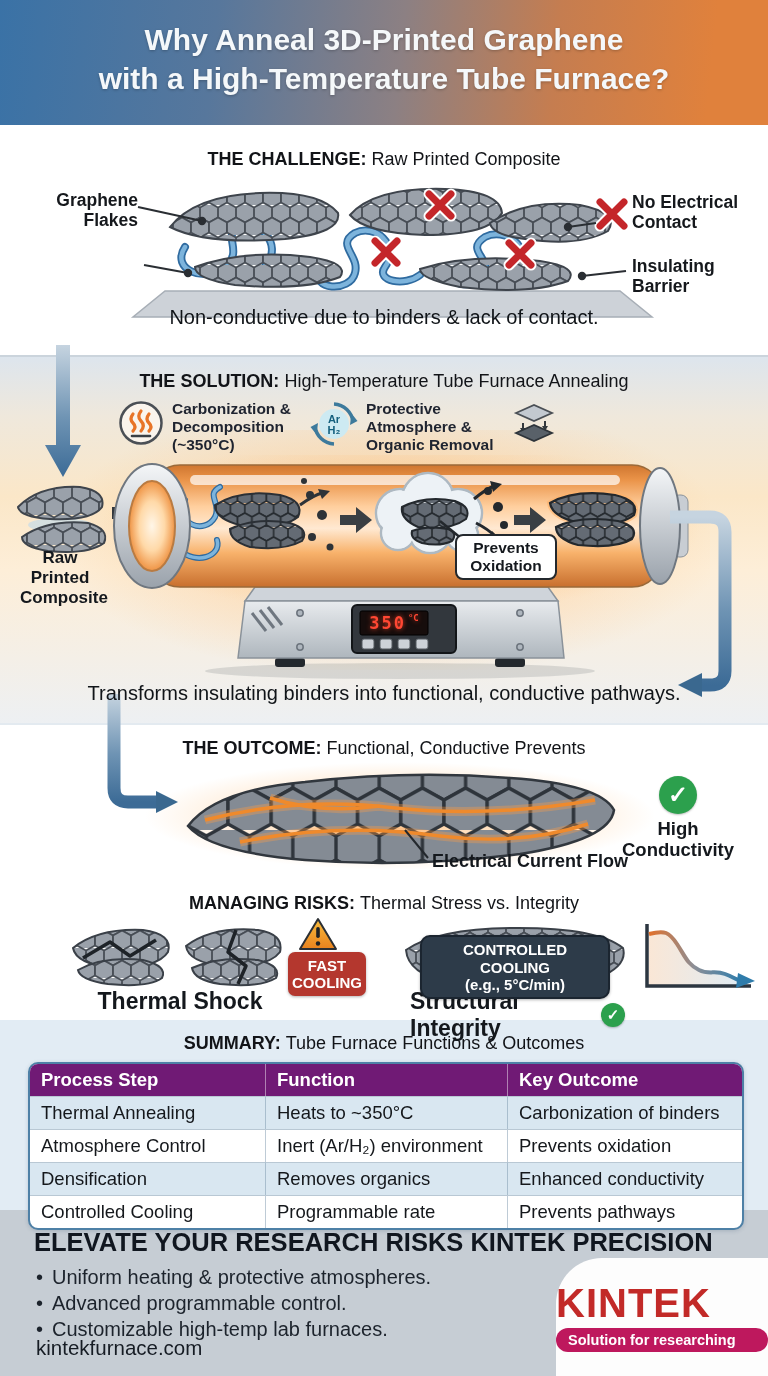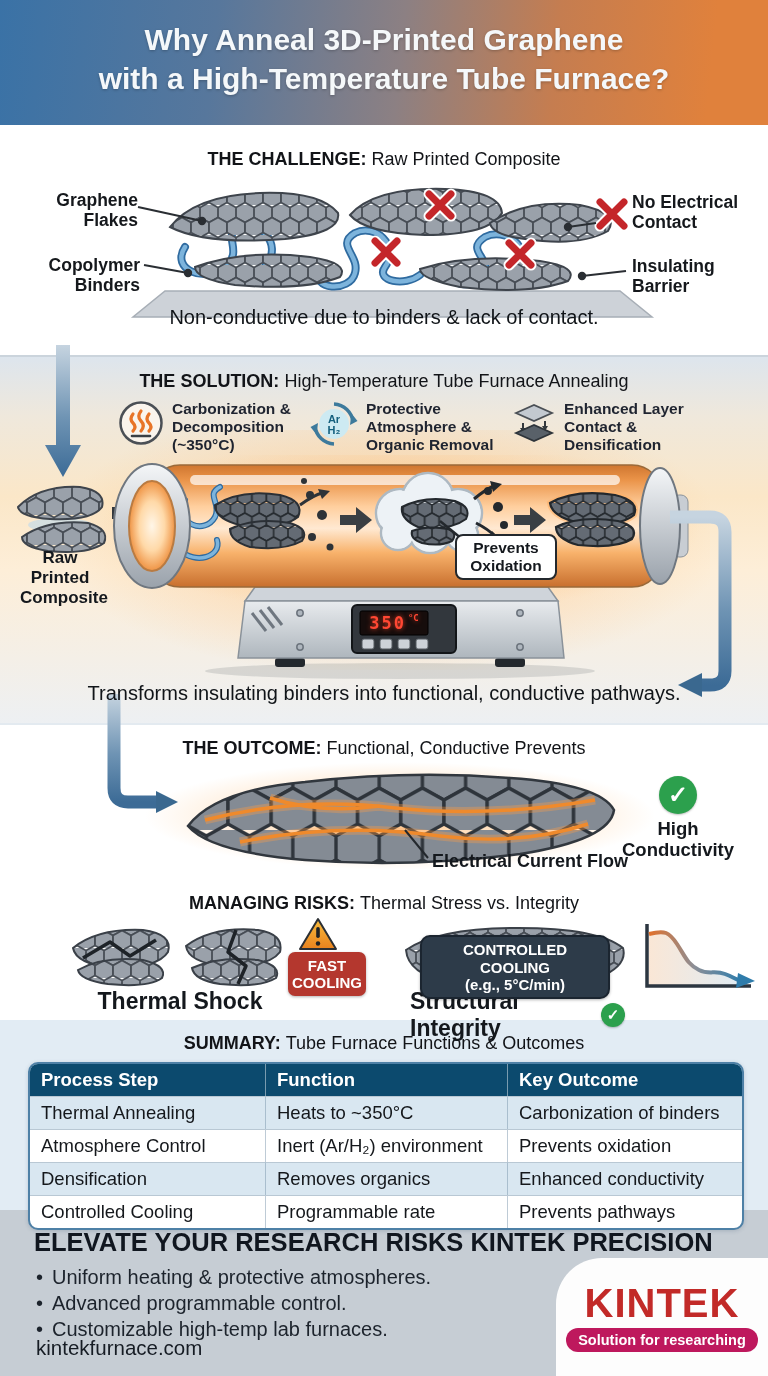--- a/index.html
+++ b/index.html
@@ -57,34 +57,34 @@
     color:#fff;text-align:center;padding:4px 4px;z-index:6;box-shadow:0 1px 3px rgba(0,0,0,.3);}
   .cc-badge .l1{font-size:15px;font-weight:800;line-height:18px;}
   .cc-badge .l2{font-size:15px;font-weight:700;line-height:16px;}
   .risk-label{font-size:23px;font-weight:600;z-index:5;}
   .integrity{left:410px;top:988px;width:215px;display:flex;align-items:center;justify-content:center;gap:7px;}
   .small-check{width:24px;height:24px;font-size:15px;flex:0 0 24px;}
   
   .tbl{left:28px;top:1062px;width:712px;border:2px solid #4e80a6;border-radius:10px;overflow:hidden;
     background:#fff;z-index:5;box-shadow:0 1px 4px rgba(40,70,100,.2);}
   .trow{display:grid;grid-template-columns:235px 242px 235px;}
-  .thead{background:#0c4a6e;color:#fff;font-weight:800;}
+  .thead{background:#701a75;color:#fff;font-weight:800;}
   .tcell{font-size:18.5px;padding:4px 6px 4px 11px;line-height:24px;display:flex;align-items:center;}
   .tbody .tcell{font-weight:500;color:#15181c;border-top:1px solid #b9c8d4;}
   .tcell+.tcell{border-left:1px solid rgba(110,140,165,.45);}
   .thead .tcell+.tcell{border-left:1px solid rgba(255,255,255,.45);}
   .alt{background:#d9e7f1;}
   
   .foot-head{left:34px;top:1228px;width:720px;font-size:25.5px;font-weight:800;color:#10161f;z-index:5;}
   .bullets{left:36px;top:1264px;width:520px;z-index:5;}
   .bullet{font-size:20px;font-weight:500;color:#1c232c;line-height:26px;}
   .bullet::before{content:"•";margin-right:9px;}
   .website{left:36px;top:1336px;font-size:20.5px;font-weight:500;color:#161c24;z-index:5;}
   .brand-card{left:556px;top:1258px;width:212px;height:118px;background:#fdfdfd;border-top-left-radius:46px;
-    display:flex;flex-direction:column;align-items:center;justify-content:center;z-index:5;}
+    display:flex;flex-direction:column;justify-content:center;z-index:5;}
   .brand{font-size:40px;font-weight:800;color:#c22a28;letter-spacing:1px;line-height:42px;}
   .tagline{margin-top:4px;background:#be185d;color:#fff;border-radius:16px;font-size:14.5px;font-weight:700;
     padding:4px 12px;}
   svg{display:block;}
 </style>
 </head>
 <body>
 
 <div class="page">
 
@@ -218,21 +218,20 @@
       <path d="M124 90 L168 98"></path>
         <circle cx="168" cy="98" r="3.2"></circle>
       <path d="M606 96 L562 101"></path>
         <circle cx="562" cy="101" r="3.2"></circle>
       <path d="M576 48 L548 52"></path>
         <circle cx="548" cy="52" r="3.2"></circle>
     </g>
   </svg>
 
   <div class="abs side-label ra" style="left:28px;top:190px;width:110px;">Graphene Flakes</div>
-  <div class="abs side-label ra" style="left:22px;top:255px;width:118px;">Copolymer Binders</div>
   <div class="abs side-label la" style="left:632px;top:192px;width:108px;">No Electrical Contact</div>
   <div class="abs side-label la" style="left:632px;top:256px;width:108px;">Insulating Barrier</div>
   <div class="abs caption" style="top:306px;">Non-conductive due to binders &amp; lack of contact.</div>
 
   <svg class="abs" style="left:38px;top:345px;z-index:3;" width="50" height="136" viewBox="0 0 50 136">
     <polygon points="18,0 32,0 32,100 43,100 25,132 7,100 18,100" fill="url(#vArrowGrad)"></polygon>
   </svg>
 
   <div class="abs sec-title" style="top:368px;">
     <span class="b">THE SOLUTION:</span>
@@ -271,21 +270,20 @@
     <svg width="48" height="44" viewBox="0 0 48 44">
       <polygon points="8,13 26,5 44,13 26,21" fill="#c3c9d0" stroke="#4a4f55" stroke-width="1.8"></polygon>
       <g stroke="#33383d" stroke-width="2">
         <path d="M15 23 V28"></path>
           <path d="M37 21 V26"></path>
       </g>
       <polygon points="12,28 15,33 18,28" fill="#33383d"></polygon>
         <polygon points="34,26 37,31 40,26" fill="#33383d"></polygon>
       <polygon points="8,33 26,25 44,33 26,41" fill="#596169" stroke="#2e343a" stroke-width="1.8"></polygon>
     </svg>
-    <div class="f-label" style="width:150px;">Enhanced Layer Contact &amp; Densification</div>
   </div>
 
   <svg class="abs" style="left:0;top:455px;" width="768" height="225" viewBox="0 0 768 225">
     <ellipse cx="400" cy="72" rx="300" ry="88" fill="url(#glowGrad)"></ellipse>
 
     <g>
       <ellipse cx="60" cy="70" rx="32" ry="7" fill="#bcd8ec" opacity=".6"></ellipse>
       <g fill="url(#hexp)" stroke="#3e444c" stroke-width="2">
         <path d="M18 52 Q40 30 80 32 Q106 36 102 52 Q92 66 50 64 Q20 62 18 52 Z"></path>
         <path d="M22 82 Q48 64 88 68 Q110 74 104 88 Q88 100 48 96 Q22 92 22 82 Z"></path>

